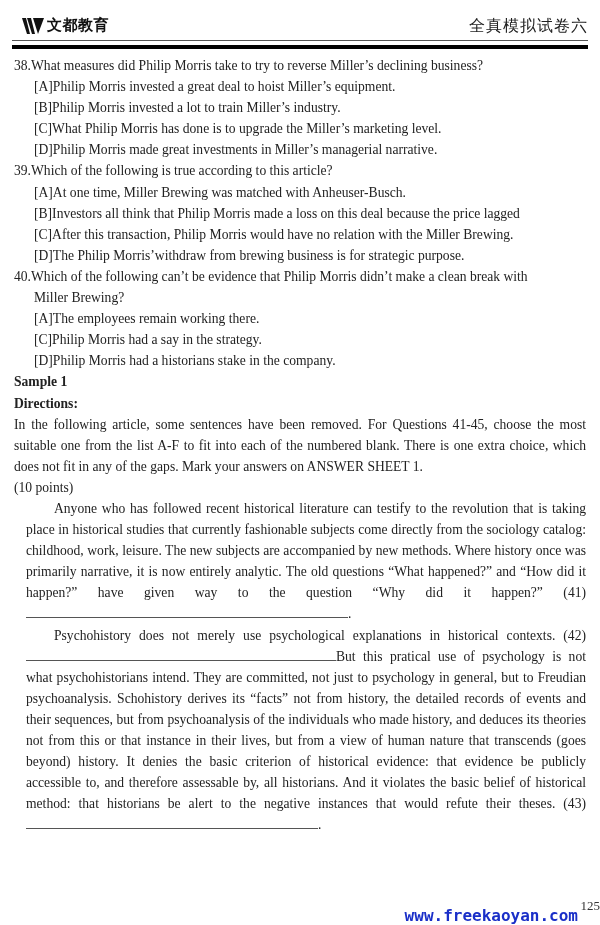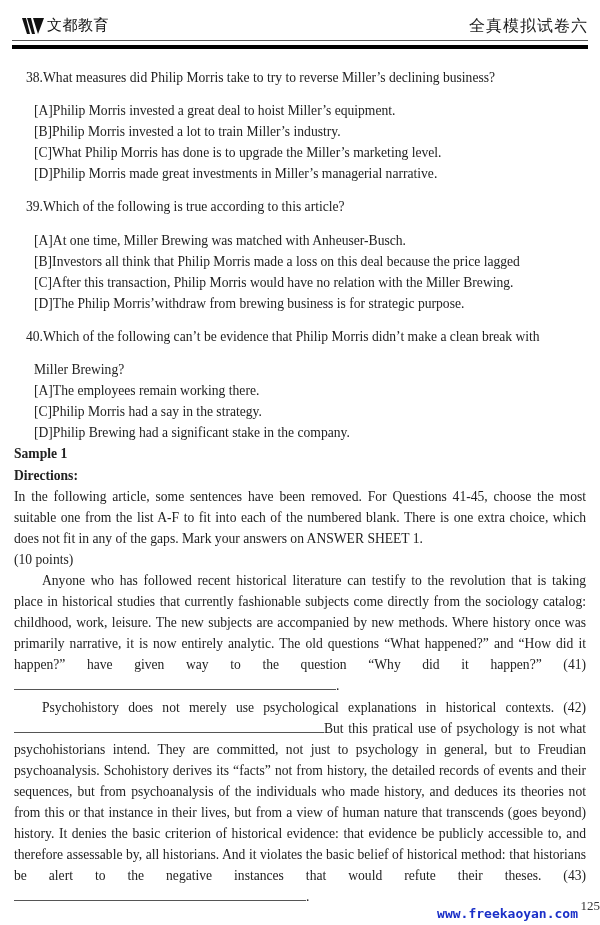--- a/index.html
+++ b/index.html
@@ -4,39 +4,39 @@
 <style>
   html, body { margin: 0; padding: 0; background: #ffffff; }
   body {
     width: 600px; height: 925px; position: relative; overflow: hidden;
     font-family: "DejaVu Serif", "Liberation Serif", serif;
     color: #222;
   }
   .header { position: absolute; left: 12px; right: 12px; top: 10px; height: 36px; }
   .logo { position: absolute; left: 10px; top: 6px; display: flex; align-items: center; }
   .logo-mark { width: 22px; height: 16px; margin-right: 3px; }
-  .logo-text { font-family: "DejaVu Sans", sans-serif; font-weight: normal; font-size: 15px; color: #111; letter-spacing: 0.5px; }
+  .logo-text { font-family: "DejaVu Sans", sans-serif; font-weight: bold; font-size: 15px; color: #111; letter-spacing: 0.5px; }
   .header-title { position: absolute; right: 0; top: 6px; font-family: "DejaVu Sans", sans-serif; font-size: 16px; color: #222; letter-spacing: 1px; }
   .rule-thin { position: absolute; left: 0; right: 0; top: 30px; height: 1px; background: #555; }
   .rule-thick { position: absolute; left: 0; right: 0; top: 35px; height: 4px; background: #000; }
 
   .content { position: absolute; left: 14px; width: 572px; top: 55px; font-family: "Liberation Serif", serif; font-size: 13.6px; line-height: 21.1px; }
-  .q { margin: 12px; }
+  .q { margin: 0; }
   .opt { padding-left: 20px; }
   .opt-wrap { padding-left: 44px; }
   .cont { padding-left: 20px; }
   .bold { font-weight: bold; }
   .para { text-align: justify; text-align-last: left; }
-  .indent { text-indent: 28px; }
+  .indent { text-indent: 28px; margin-left: 12px; }
   .blank { display: inline-block; border-bottom: 1px solid #555; height: 14px; vertical-align: baseline; }
   .b41 { width: 322px; }
   .b42 { width: 310px; }
   .b43 { width: 292px; }
   .page-num { position: absolute; left: 0; right: 0; top: 898px; text-align: right; font-family: "Liberation Serif", serif; font-size: 13px; color: #333; }
-  .watermark { position: absolute; right: 22px; top: 906px; font-family: "DejaVu Sans Mono", monospace; font-weight: bold; font-size: 13px; color: #1a2fc8; }
+  .watermark { position: absolute; right: 22px; top: 906px; font-family: "DejaVu Sans Mono", monospace; font-weight: bold; font-size: 16px; color: #1a2fc8; }
 </style>
 </head>
 <body>
 
 <div class="header">
   <div class="logo">
     <svg class="logo-mark" viewBox="0 0 22 16">
       <polygon points="0,0 4,0 8,16 5,16" fill="#111"></polygon>
       <polygon points="5,0 9,0 13,16 10,16" fill="#111"></polygon>
       <polygon points="11,0 22,0 16,16" fill="#111"></polygon>
@@ -64,21 +64,21 @@
     <div class="opt">[B]Investors all think that Philip Morris made a loss on this deal because the price lagged</div>
     <div class="opt">[C]After this transaction, Philip Morris would have no relation with the Miller Brewing.</div>
     <div class="opt">[D]The Philip Morris’withdraw from brewing business is for strategic purpose.</div>
   </div>
 
   <div>
     <div class="q"><span>40.</span><span>Which of the following can’t be evidence that Philip Morris didn’t make a clean break with</span></div>
     <div class="cont">Miller Brewing?</div>
     <div class="opt">[A]The employees remain working there.</div>
     <div class="opt">[C]Philip Morris had a say in the strategy.</div>
-    <div class="opt">[D]Philip Brewing had a significant stake in the company.</div>
+    <div class="opt">[D]Philip Morris had a historians stake in the company.</div>
   </div>
 
   <div class="bold">Sample 1</div>
   <div class="bold">Directions:</div>
   <div class="para">In the following article, some sentences have been removed. For Questions 41-45, choose the most suitable one from the list A-F to fit into each of the numbered blank. There is one extra choice, which does not fit in any of the gaps. Mark your answers on ANSWER SHEET 1.</div>
   <div>(10 points)</div>
 
   <div class="para indent"><span>Anyone who has followed recent historical literature can testify to the revolution that is taking place in historical studies that currently fashionable subjects come directly from the sociology catalog: childhood, work, leisure. The new subjects are accompanied by new methods. Where history once was primarily narrative, it is now entirely analytic. The old questions “What happened?” and “How did it happen?” have given way to the question “Why did it happen?”</span> <span>(41)</span><span class="blank b41"></span><span>.</span></div>
 
   <div class="para indent"><span>Psychohistory does not merely use psychological explanations in historical contexts.</span> <span>(42)</span> <span class="blank b42"></span><span>But this pratical use of psychology is not what psychohistorians intend. They are committed, not just to psychology in general, but to Freudian psychoanalysis. Schohistory derives its “facts” not from history, the detailed records of events and their sequences, but from psychoanalysis of the individuals who made history, and deduces its theories not from this or that instance in their lives, but from a view of human nature that transcends (goes beyond) history. It denies the basic criterion of historical evidence: that evidence be publicly accessible to, and therefore assessable by, all historians. And it violates the basic belief of historical method: that historians be alert to the negative instances that would refute their theses.</span> <span>(43)</span><span class="blank b43"></span><span>.</span></div>

